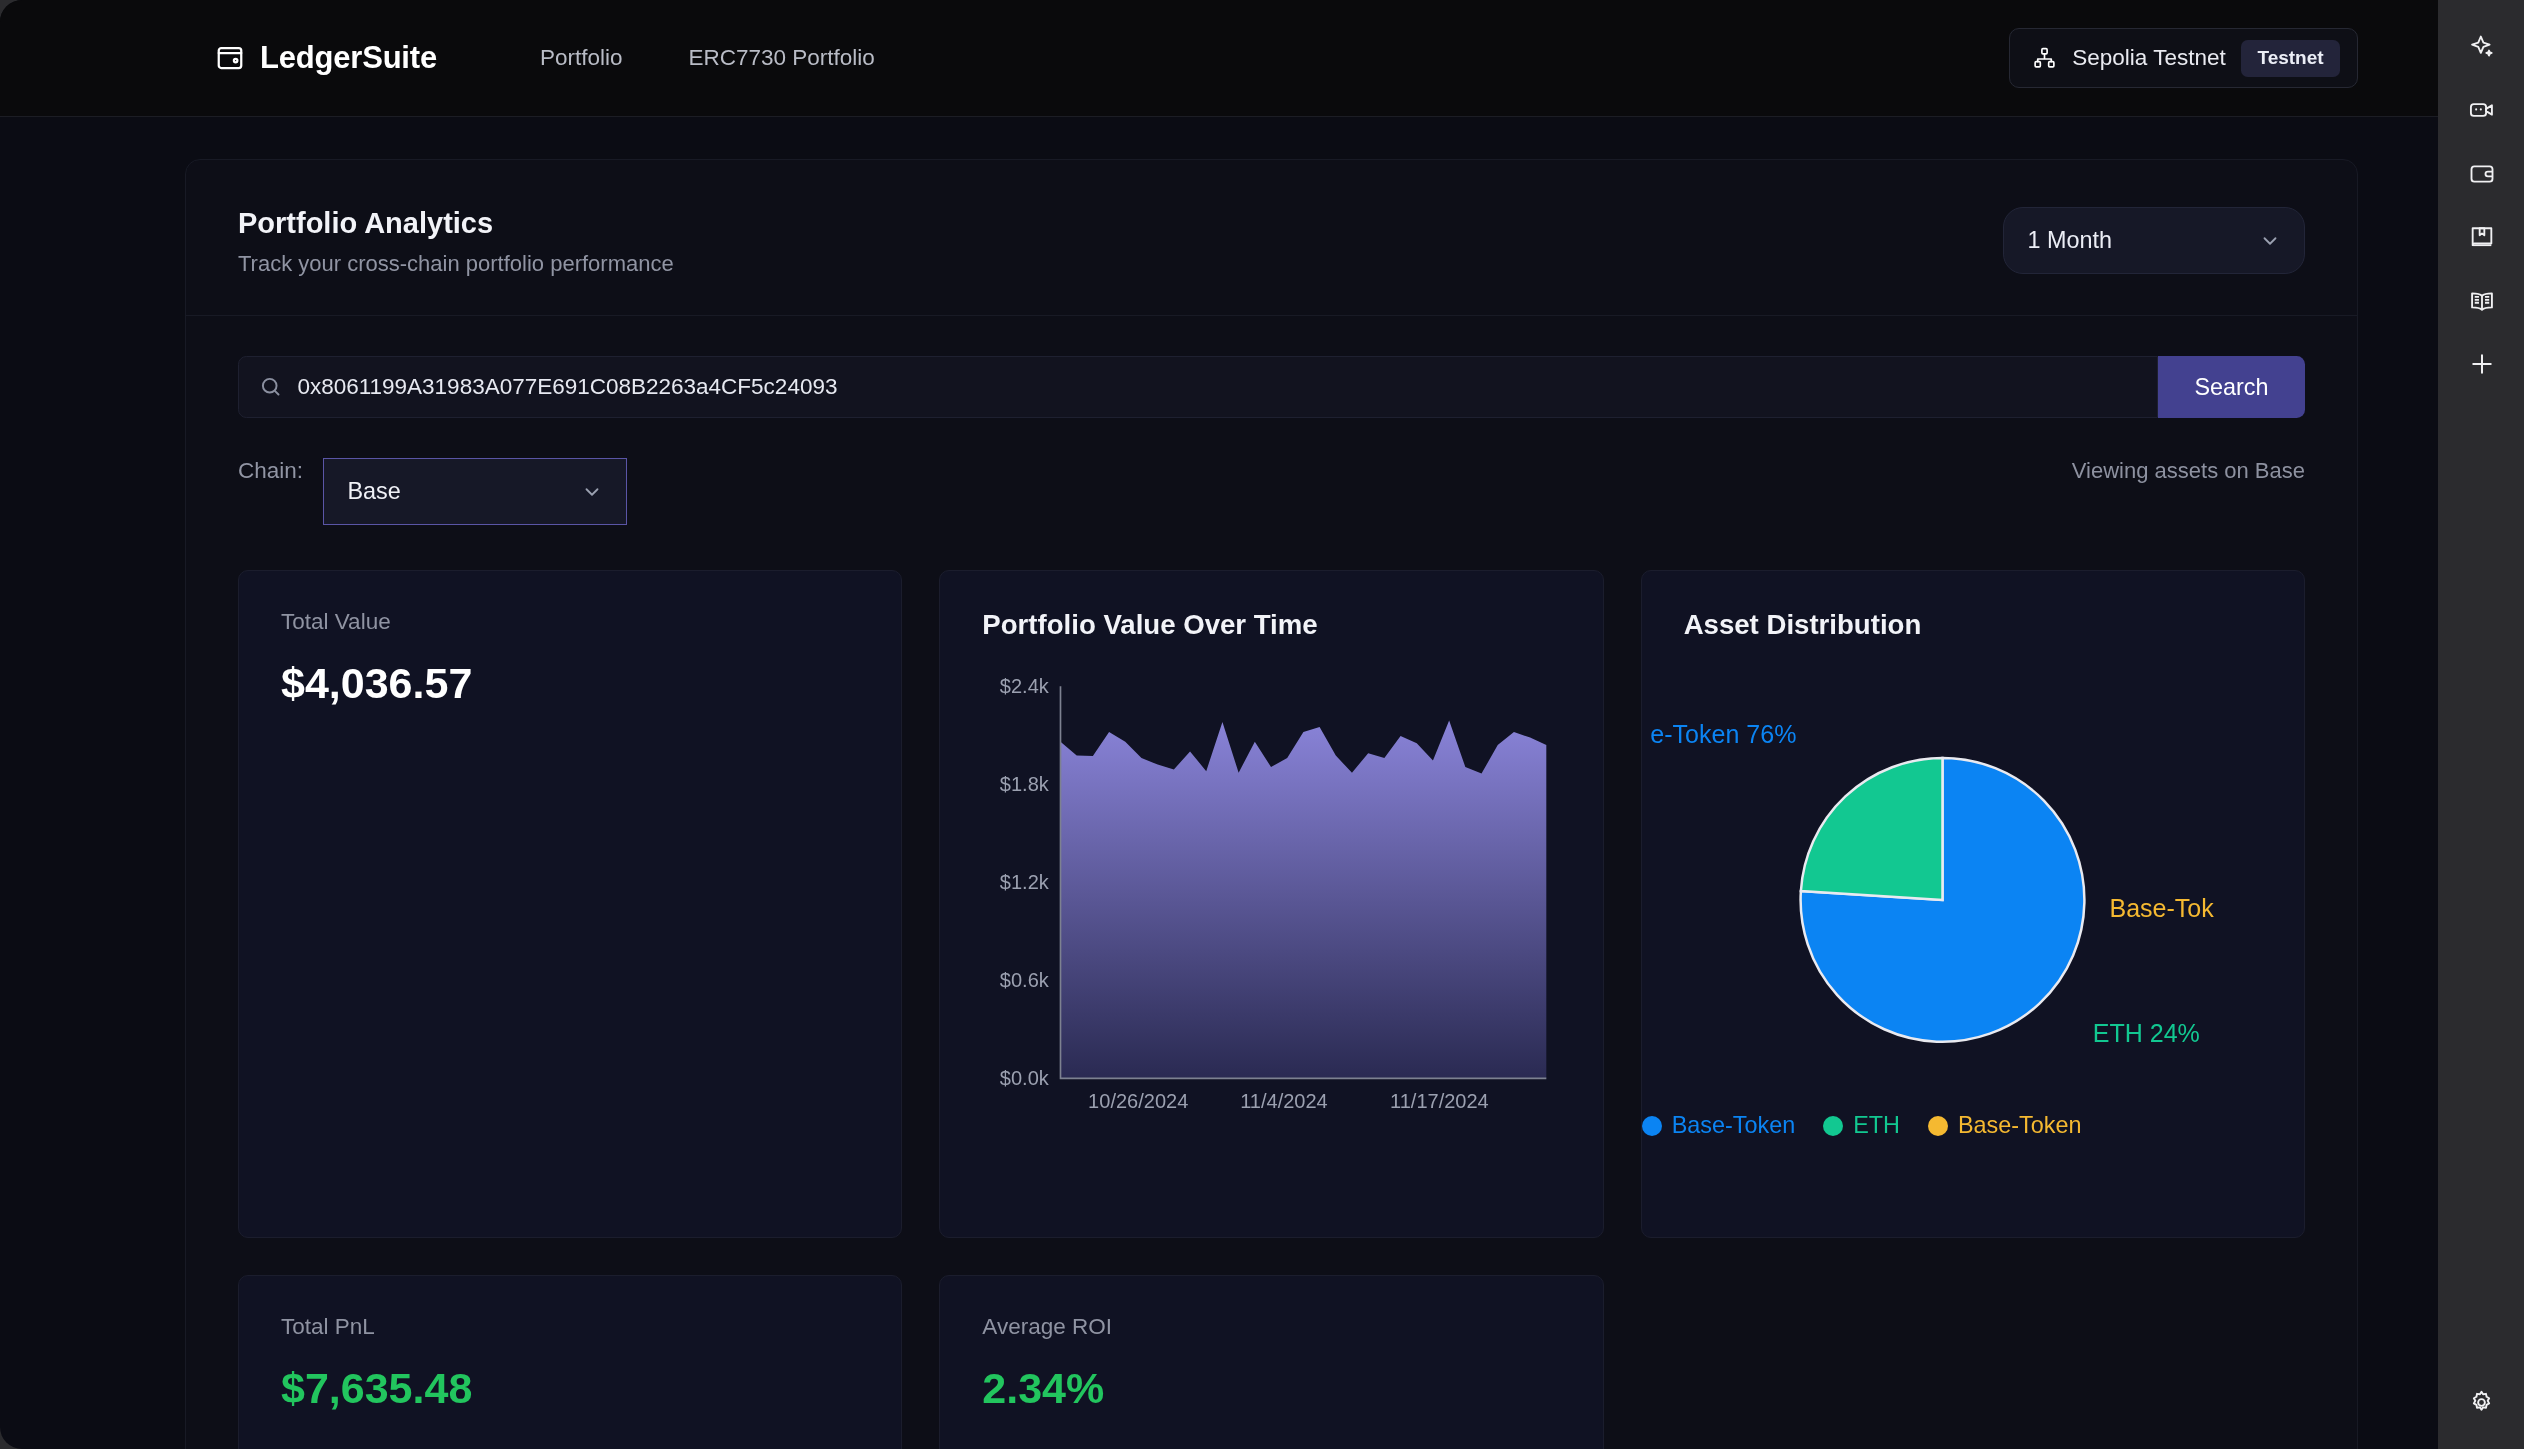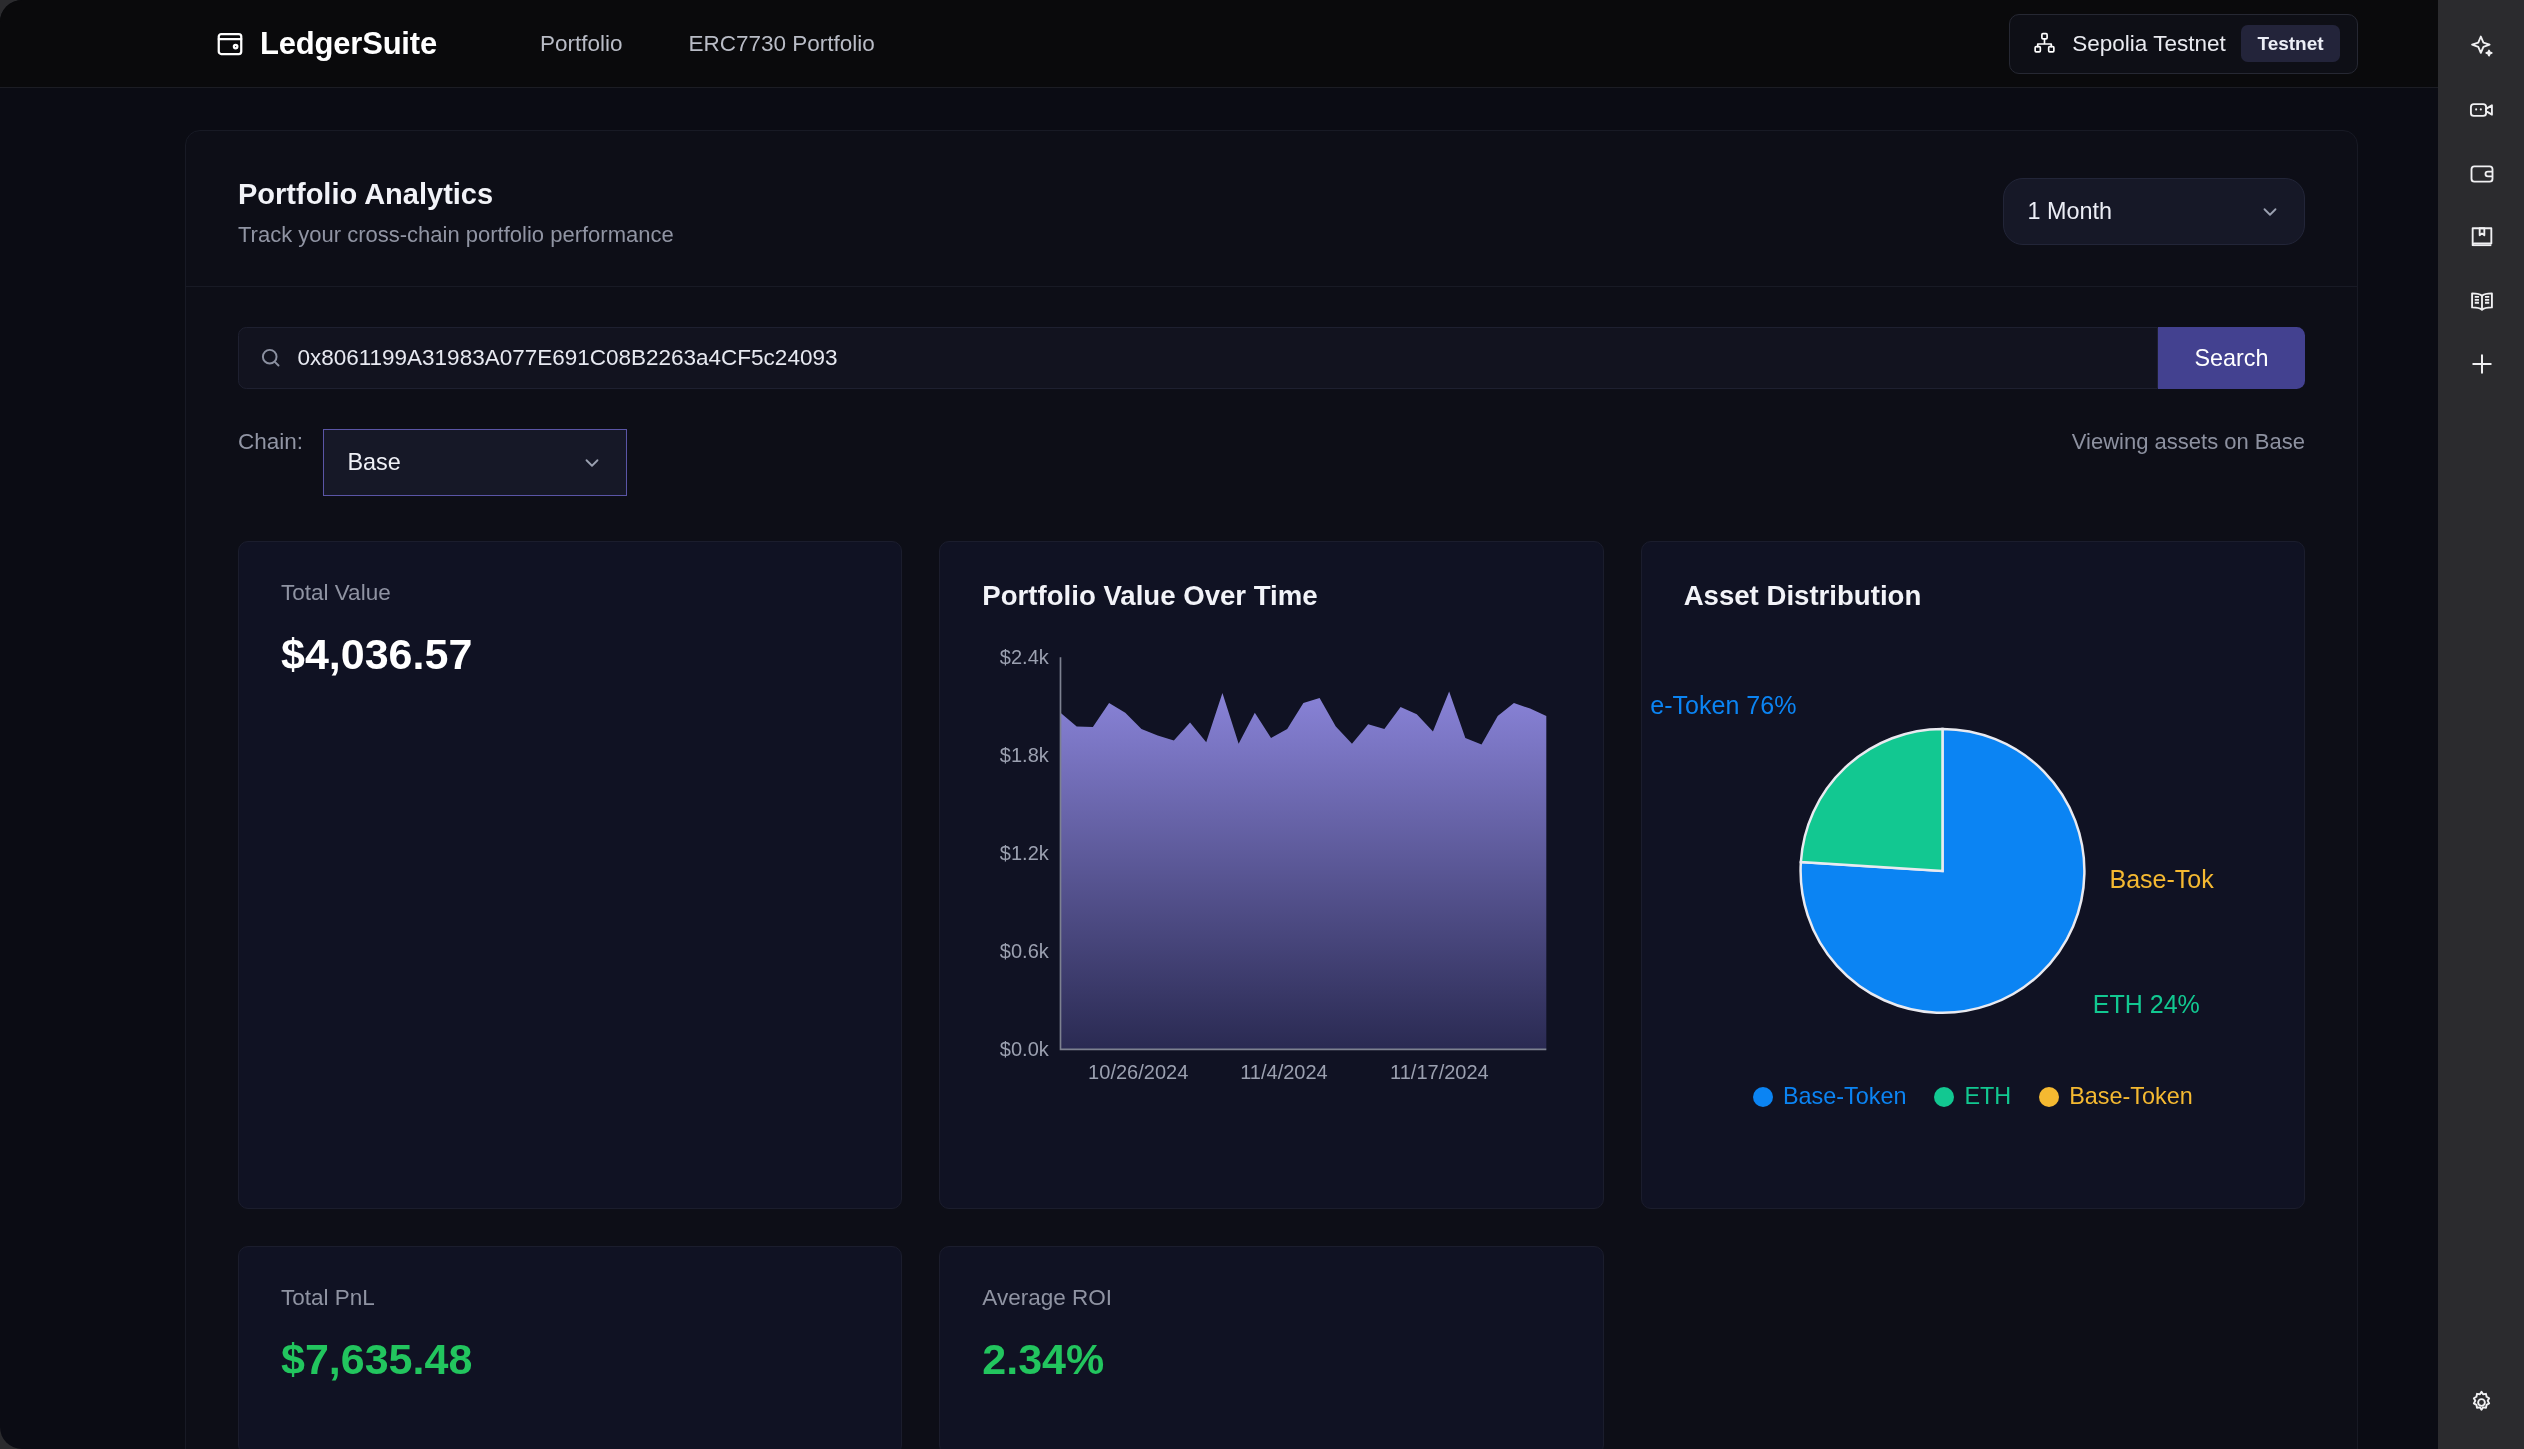--- a/index.html
+++ b/index.html
@@ -17,21 +17,21 @@
     width: 2438px;
     height: 1449px;
     background: #0b0c14;
     border-radius: 22px 0 0 22px;
     overflow: hidden;
   }
 
   
   .topnav {
     position: relative;
-    height: 88px;
+    height: 117px;
     width: 100%;
     background: #0a0a0c;
     border-bottom: 0.8px solid #1c1d24;
     display: flex;
     align-items: center;
     padding: 0 80px 0 215px;
   }
   .brand { display: flex; align-items: center; gap: 15px; }
   .brand-name {
     font-size: 31px; font-weight: bold; color: #ffffff; letter-spacing: -0.2px;
@@ -149,21 +149,21 @@
     padding: 38px 42px 0 42px;
   }
 
   
   .chart-wrap { padding: 20px 22px 0 22px; }
   .axis-text { font-size: 24px; fill: #9ba0b0; font-family: "Liberation Sans", sans-serif; }
 
   
   .pie-wrap { position: relative; height: 468px; }
   .legend {
-    display: flex; align-items: center; justify-content: center;
+    display: flex; align-items: center; 
     gap: 28px; margin-top: 3.3px;
   }
   .legend-item { display: flex; align-items: center; gap: 10px; font-size: 23.4px; }
   .dot { width: 20px; height: 20px; border-radius: 50%; display: inline-block; }
 
   
   .grid2 {
     display: grid;
     grid-template-columns: 1fr 1fr 1fr;
     gap: 37px;

